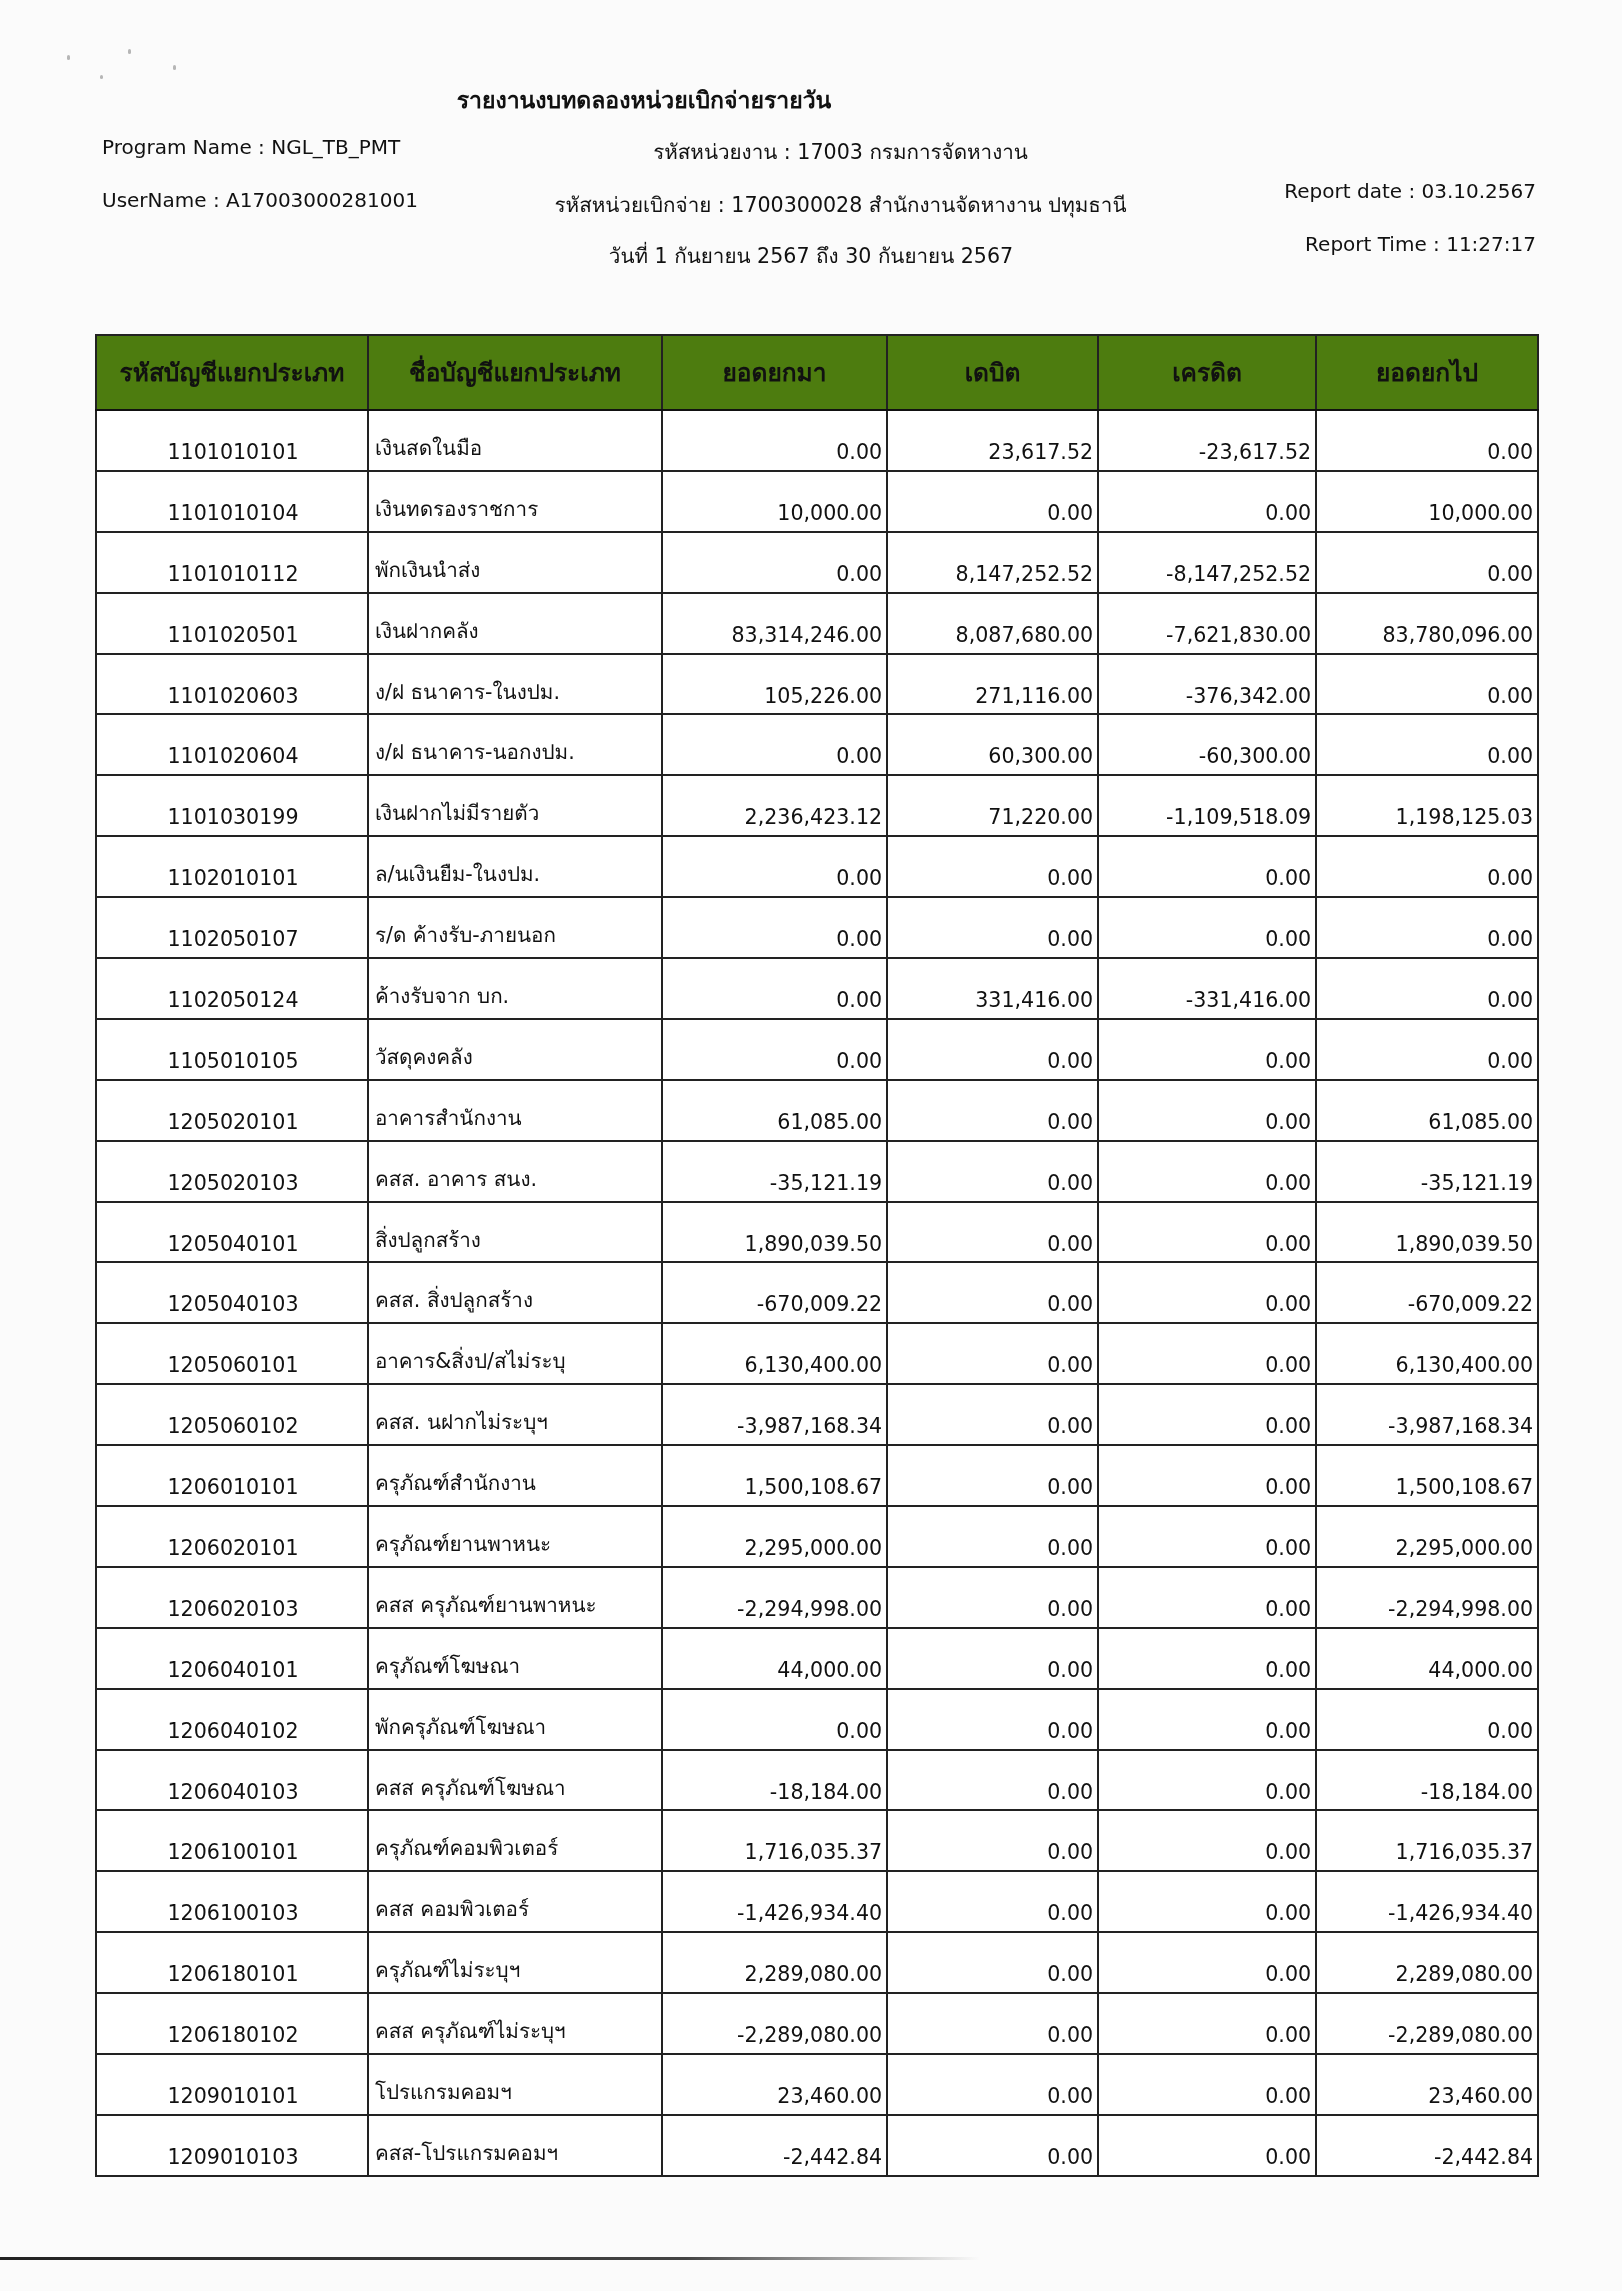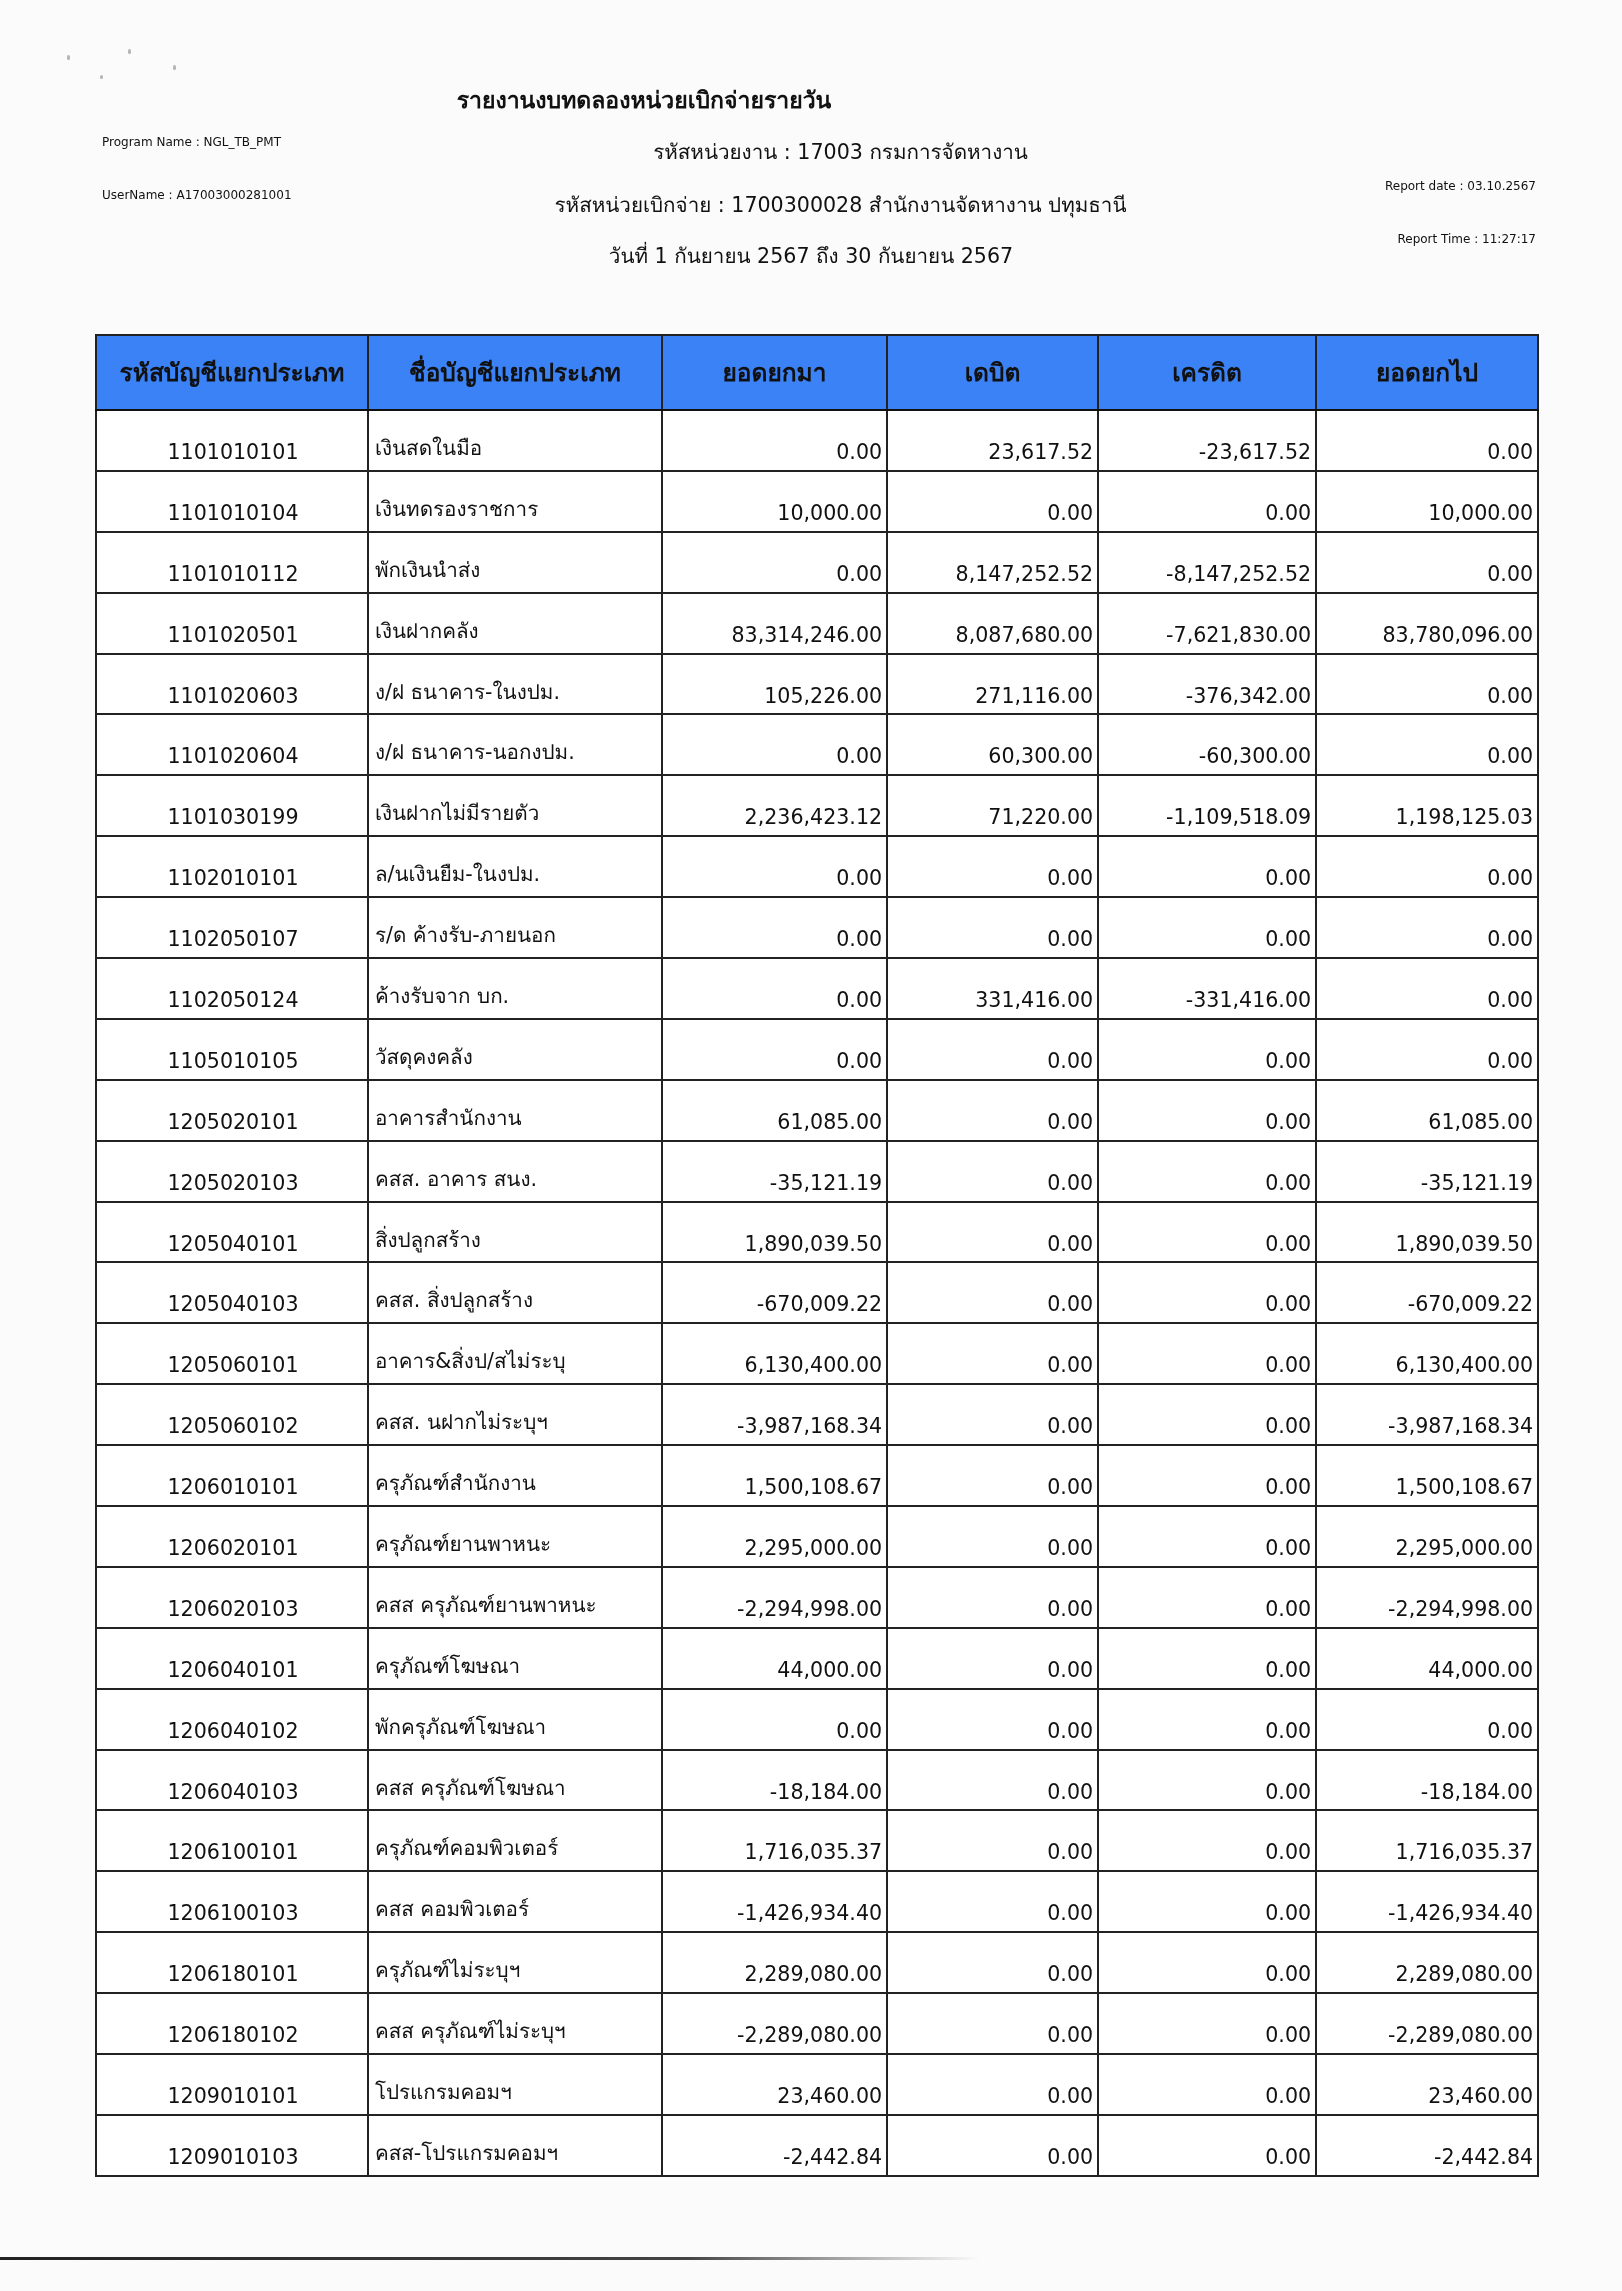--- a/index.html
+++ b/index.html
@@ -1,38 +1,38 @@
 <!DOCTYPE html>
 <html><head>
 <meta charset="utf-8">
 <style>
   html, body { margin: 0; padding: 0; }
   body {
     width: 1622px; height: 2292px; background: #fbfbfb; position: relative;
     font-family: "DejaVu Sans", "Liberation Sans", sans-serif; color: #111;
     overflow: hidden;
   }
-  .hdr { position: absolute; font-size: 12px; white-space: nowrap; }
+  .hdr { position: absolute; font-size: 20px; white-space: nowrap; }
   .title { left: 0; width: 1288px; top: 82px; text-align: center; font-weight: bold; font-size: 23px; }
   .center { left: 0; width: 1681px; text-align: center; font-size: 20.6px; }
   .left { left: 102px; }
   .right { right: 86px; text-align: right; margin-top: 44px; }
   .row1 { top: 135px; }
   .row2 { top: 188px; }
   .row3 { top: 239px; }
   .specks { position: absolute; left: 61px; top: 49px; width: 118px; height: 49px; }
   .specks span { position: absolute; width: 2.9px; height: 4.9px; background: #888; border-radius: 2px; opacity: .6; }
 
   table.tb {
     position: absolute; left: 95px; top: 334px; width: 1442px;
     border-collapse: collapse; table-layout: fixed;
     border: 2.9px solid #111;
   }
   .tb th {
-    background: #3b82f6; height: 73px; font-size: 24.5px; font-weight: bold;
+    background: #4d7c0f; height: 73px; font-size: 24.5px; font-weight: bold;
     border: 2px solid #222; border-bottom: 2.9px solid #111; text-align: center; padding: 0 5.9px;
   }
   .tb td {
     height: 53px; border: 2px solid #222; border-top: 2.9px solid #111; font-size: 20.6px;
     padding: 0 3.9px 0 5.9px; white-space: nowrap; background: #fff;
     vertical-align: bottom; padding-bottom: 5.9px;
   }
   .tb td.code { text-align: center; }
   .tb td.name { text-align: left; margin-top: 20px; }
   .tb td.num { text-align: right; }

